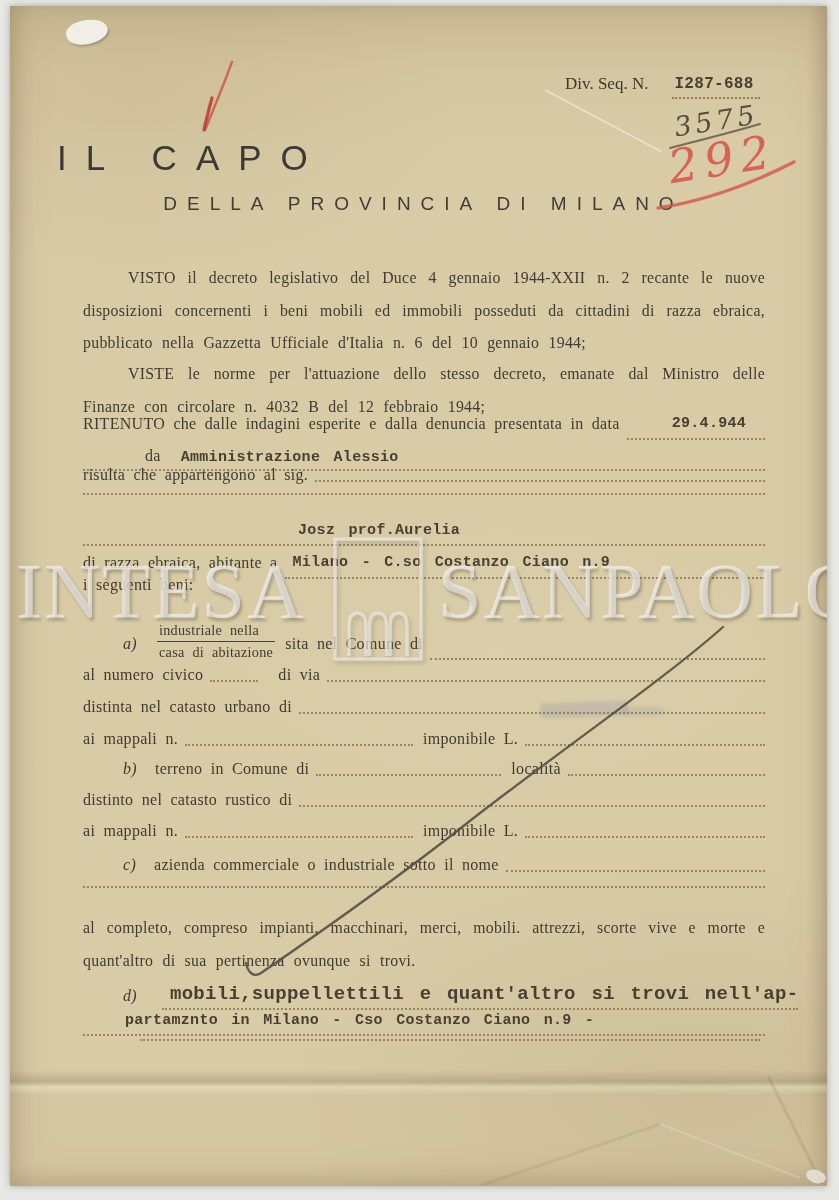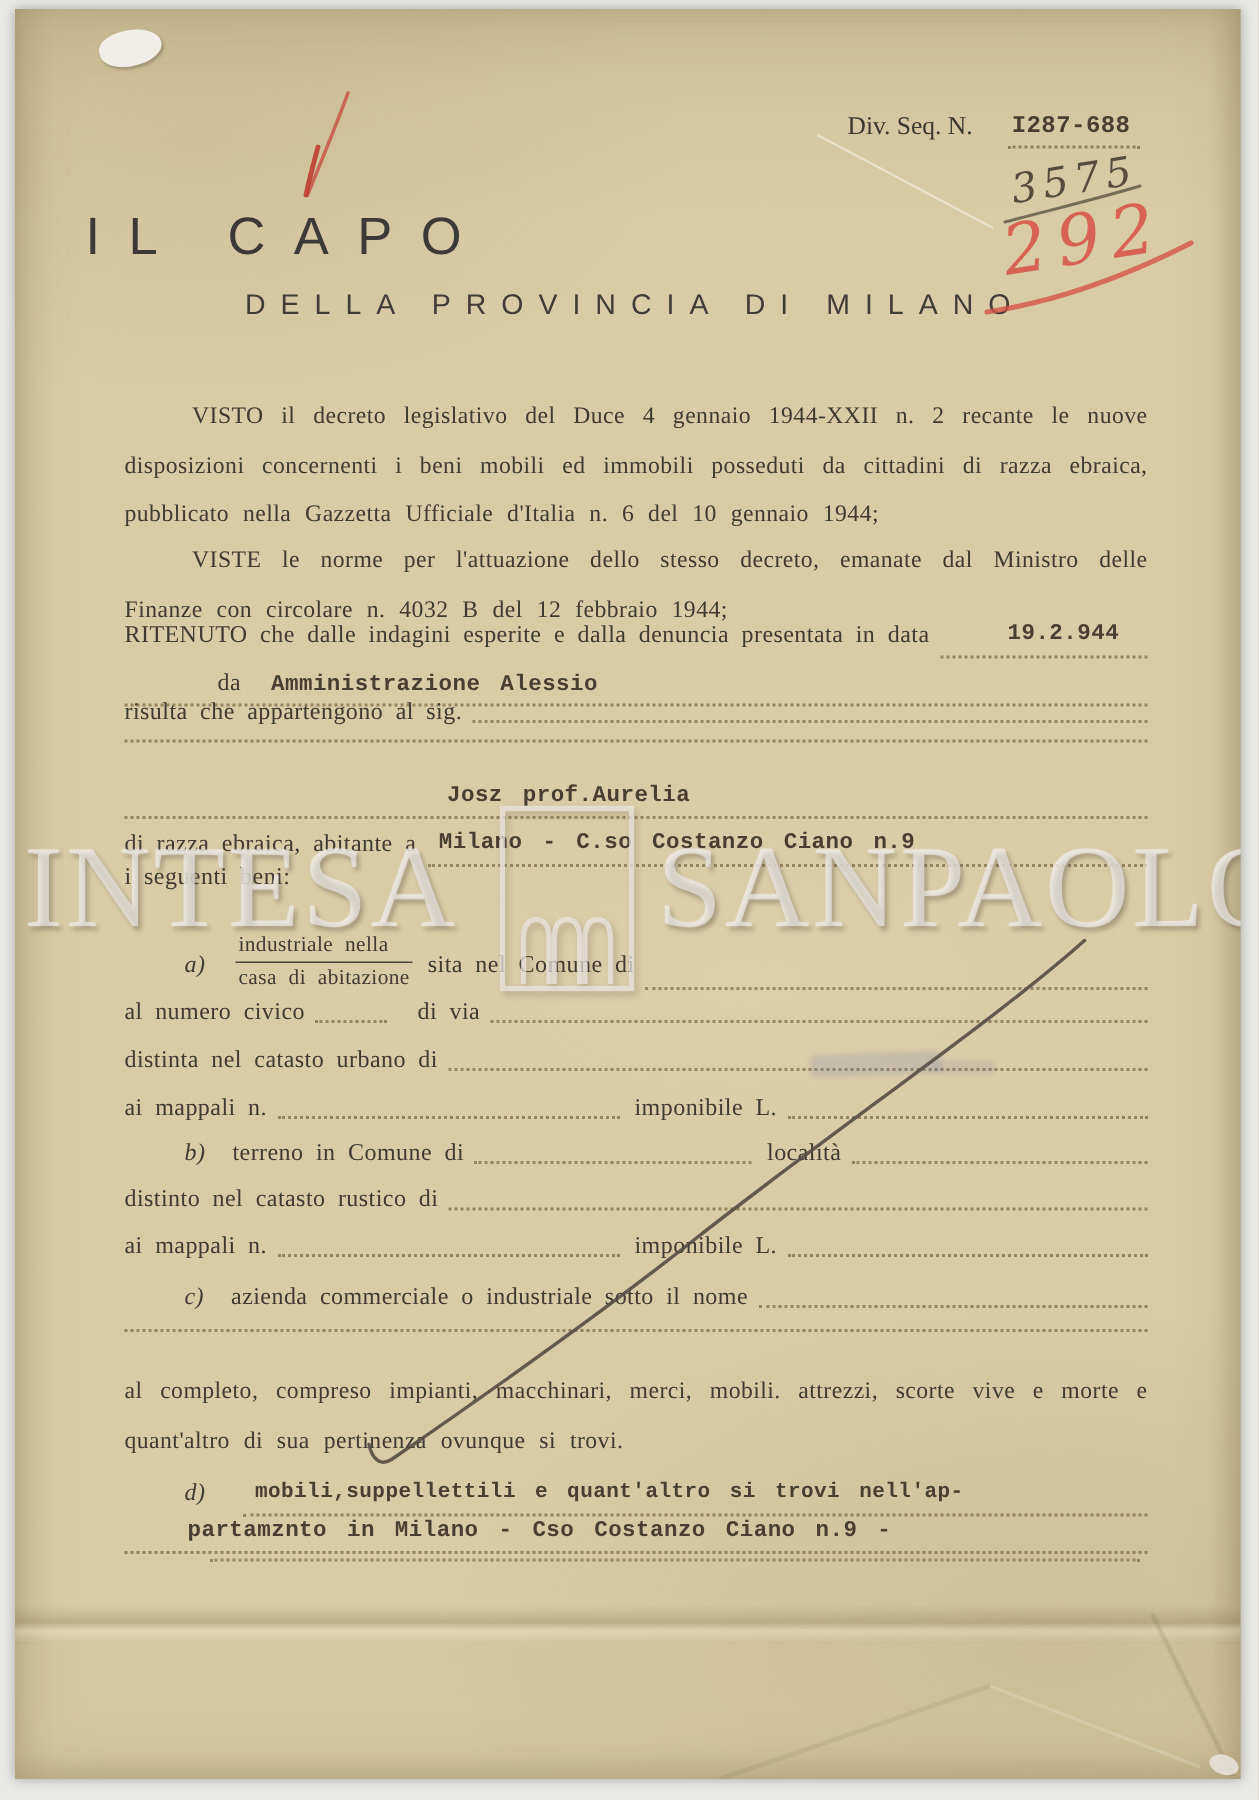--- a/index.html
+++ b/index.html
@@ -95,21 +95,21 @@
 
     <div class="doc-title">IL CAPO</div>
     <div class="doc-subtitle">DELLA PROVINCIA DI MILANO</div>
 
     <div class="para" style="top:256px">VISTO il decreto legislativo del Duce 4 gennaio 1944-XXII n. 2 recante le nuove disposizioni concernenti i beni mobili ed immobili posseduti da cittadini di razza ebraica, pubblicato nella Gazzetta Ufficiale d'Italia n. 6 del 10 gennaio 1944;</div>
     <div class="para" style="top:352px">VISTE le norme per l'attuazione dello stesso decreto, emanate dal Ministro delle Finanze con circolare n. 4032 B del 12 febbraio 1944;</div>
 
     <div class="row" style="top:406px">
       <span>RITENUTO che dalle indagini esperite e dalla denuncia presentata in data</span>
       <span class="typedfill pl45">
-        <span class="typed">19.2.944</span>
+        <span class="typed">29.4.944</span>
       </span>
     </div>
 
     <div class="row fulldots" style="top:437px">
       <span style="display:inline-block;width:62px"></span>
       <span>da</span>
       <span class="typed" style="margin-left:20px">Amministrazione Alessio</span>
     </div>
 
     <div class="row" style="top:457px">
@@ -199,21 +199,21 @@
       <span class="dots"></span>
     </div>
     <div class="row" style="top:880px">
       <span class="dots" style="margin-left:0"></span>
     </div>
     <div class="para noindent" style="top:906px">al completo, compreso impianti, macchinari, merci, mobili. attrezzi, scorte vive e morte e quant'altro di sua pertinenza ovunque si trovi.</div>
 
     <div class="row" style="top:978px">
       <span class="letter">d)</span>
       <span class="typedfill">
-        <span class="typed" style="font-size:14px">mobili,suppellettili e quant'altro si trovi nell'ap-</span>
+        <span class="typed" style="font-size:19px">mobili,suppellettili e quant'altro si trovi nell'ap-</span>
       </span>
     </div>
     <div class="row fulldots" style="top:1002px">
       <span class="typed" style="margin-left:42px">partamznto in Milano - Cso Costanzo Ciano n.9 -</span>
     </div>
     <div class="row" style="top:1033px;left:130px;width:620px">
       <span class="dots" style="margin-left:0"></span>
     </div>
 
     <div class="smudge"></div>

